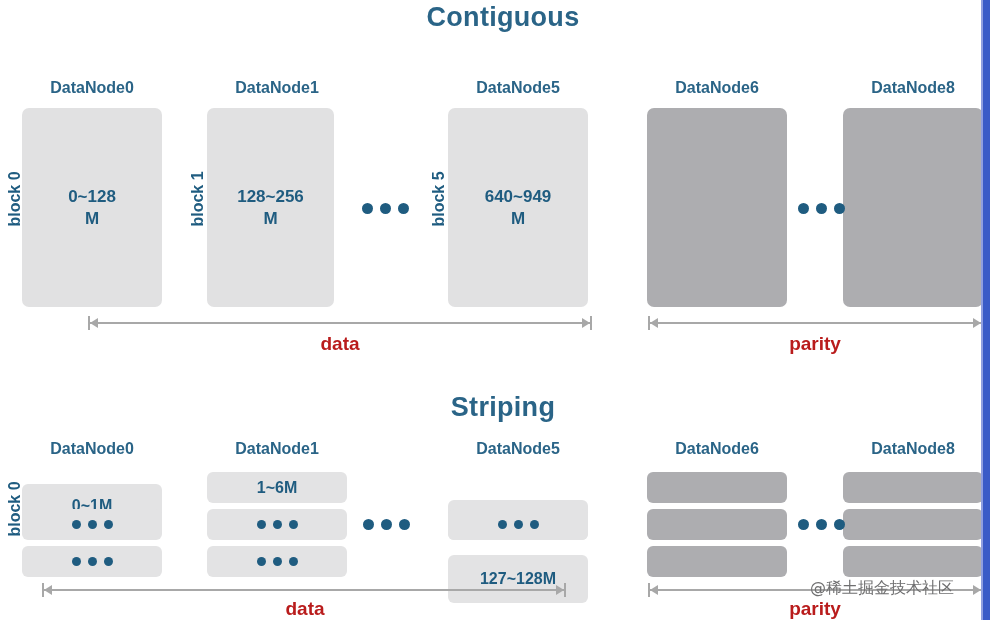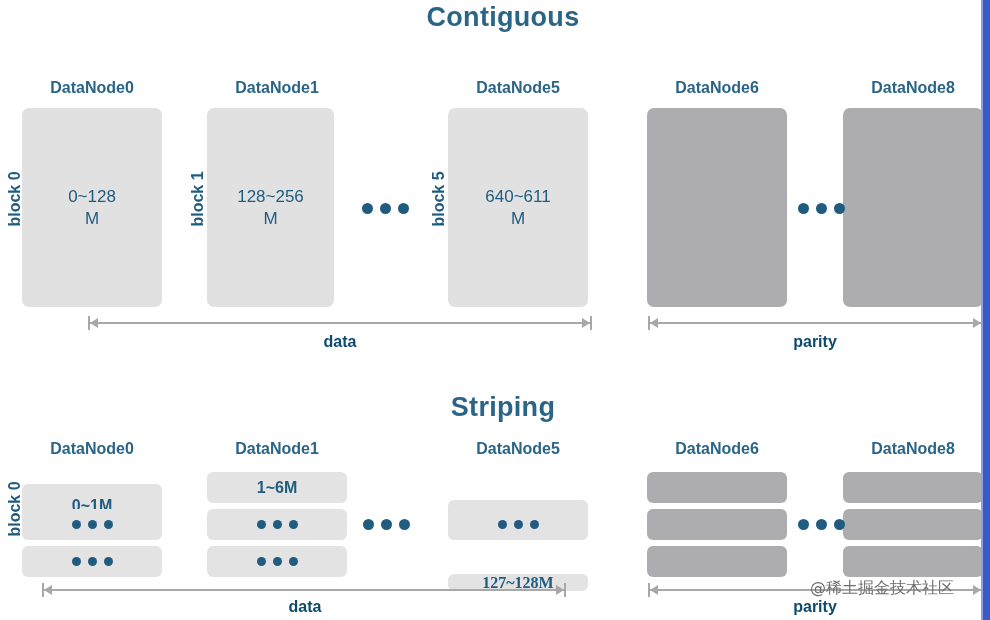--- a/index.html
+++ b/index.html
@@ -74,21 +74,21 @@
   .blk {
     position: absolute;
     border-radius: 7px;
     box-sizing: border-box;
     display: flex;
     align-items: center;
     justify-content: center;
     text-align: center;
     color: #1f5c80;
     font-size: 17px;
-    font-weight: 400;
+    font-weight: 700;
     line-height: 1.25;
   }
   .blk.data   { background: #e1e1e2; }
   .blk.parity { background: #adadb0; }
 
   
   .cell {
     position: absolute;
     border-radius: 6px;
     box-sizing: border-box;
@@ -145,22 +145,22 @@
     width: 0; height: 0;
     border-top: 5px solid transparent;
     border-bottom: 5px solid transparent;
   }
   .measure .head.l { left: 2px;  border-right: 8px solid #a8a8a8; }
   .measure .head.r { right: 2px; border-left:  8px solid #a8a8a8; }
 
   .measure-label {
     position: absolute;
     text-align: center;
-    color: #0c4a6e;
-    font-size: 16px;
+    color: #b91c1c;
+    font-size: 19px;
     font-weight: 700;
   }
 
   .watermark {
     position: absolute;
     color: #6f6f70;
     font-size: 16px;
     font-weight: 400;
     white-space: nowrap;
     font-family: "DejaVu Sans", sans-serif;
@@ -191,21 +191,21 @@
 
 <div class="blk data" style="left:207px; top:108px; width:127px; height:199px;">
   <div>
     <span>128~256</span><br>
     <span>M</span>
   </div>
 </div>
 
 <div class="blk data" style="left:448px; top:108px; width:140px; height:199px;">
   <div>
-    <span>640~611</span><br>
+    <span>640~949</span><br>
     <span>M</span>
   </div>
 </div>
 
 <div class="blk parity" style="left:647px; top:108px; width:140px; height:199px;"></div>
 <div class="blk parity" style="left:843px; top:108px; width:140px; height:199px;"></div>
 
 <div class="dots big" style="left:362px; top:203px;">
   <i></i>
     <i></i>
@@ -279,21 +279,21 @@
 </div>
 
 <div class="cell data" style="left:448px; top:472px; width:140px; height:40px;margin-top:28px;">5~6M</div>
 <div class="cell data" style="left:448px; top:509px; width:140px; height:31px;">
   <span class="dots mid" style="position:relative; display:flex;">
       <i></i>
       <i></i>
       <i></i>
     </span>
 </div>
-<div class="cell data" style="left:448px; top:574px; width:140px; height:17px;font-family:Liberation Serif, serif;">127~128M</div>
+<div class="cell data" style="left:448px; top:555px; width:140px; height:48px;">127~128M</div>
 
 <div class="cell parity" style="left:647px; top:472px; width:140px; height:31px;"></div>
 <div class="cell parity" style="left:647px; top:509px; width:140px; height:31px;"></div>
 <div class="cell parity" style="left:647px; top:546px; width:140px; height:31px;"></div>
 
 <div class="cell parity" style="left:843px; top:472px; width:140px; height:31px;"></div>
 <div class="cell parity" style="left:843px; top:509px; width:140px; height:31px;"></div>
 <div class="cell parity" style="left:843px; top:546px; width:140px; height:31px;"></div>
 
 <div class="dots big" style="left:363px; top:519px;">

